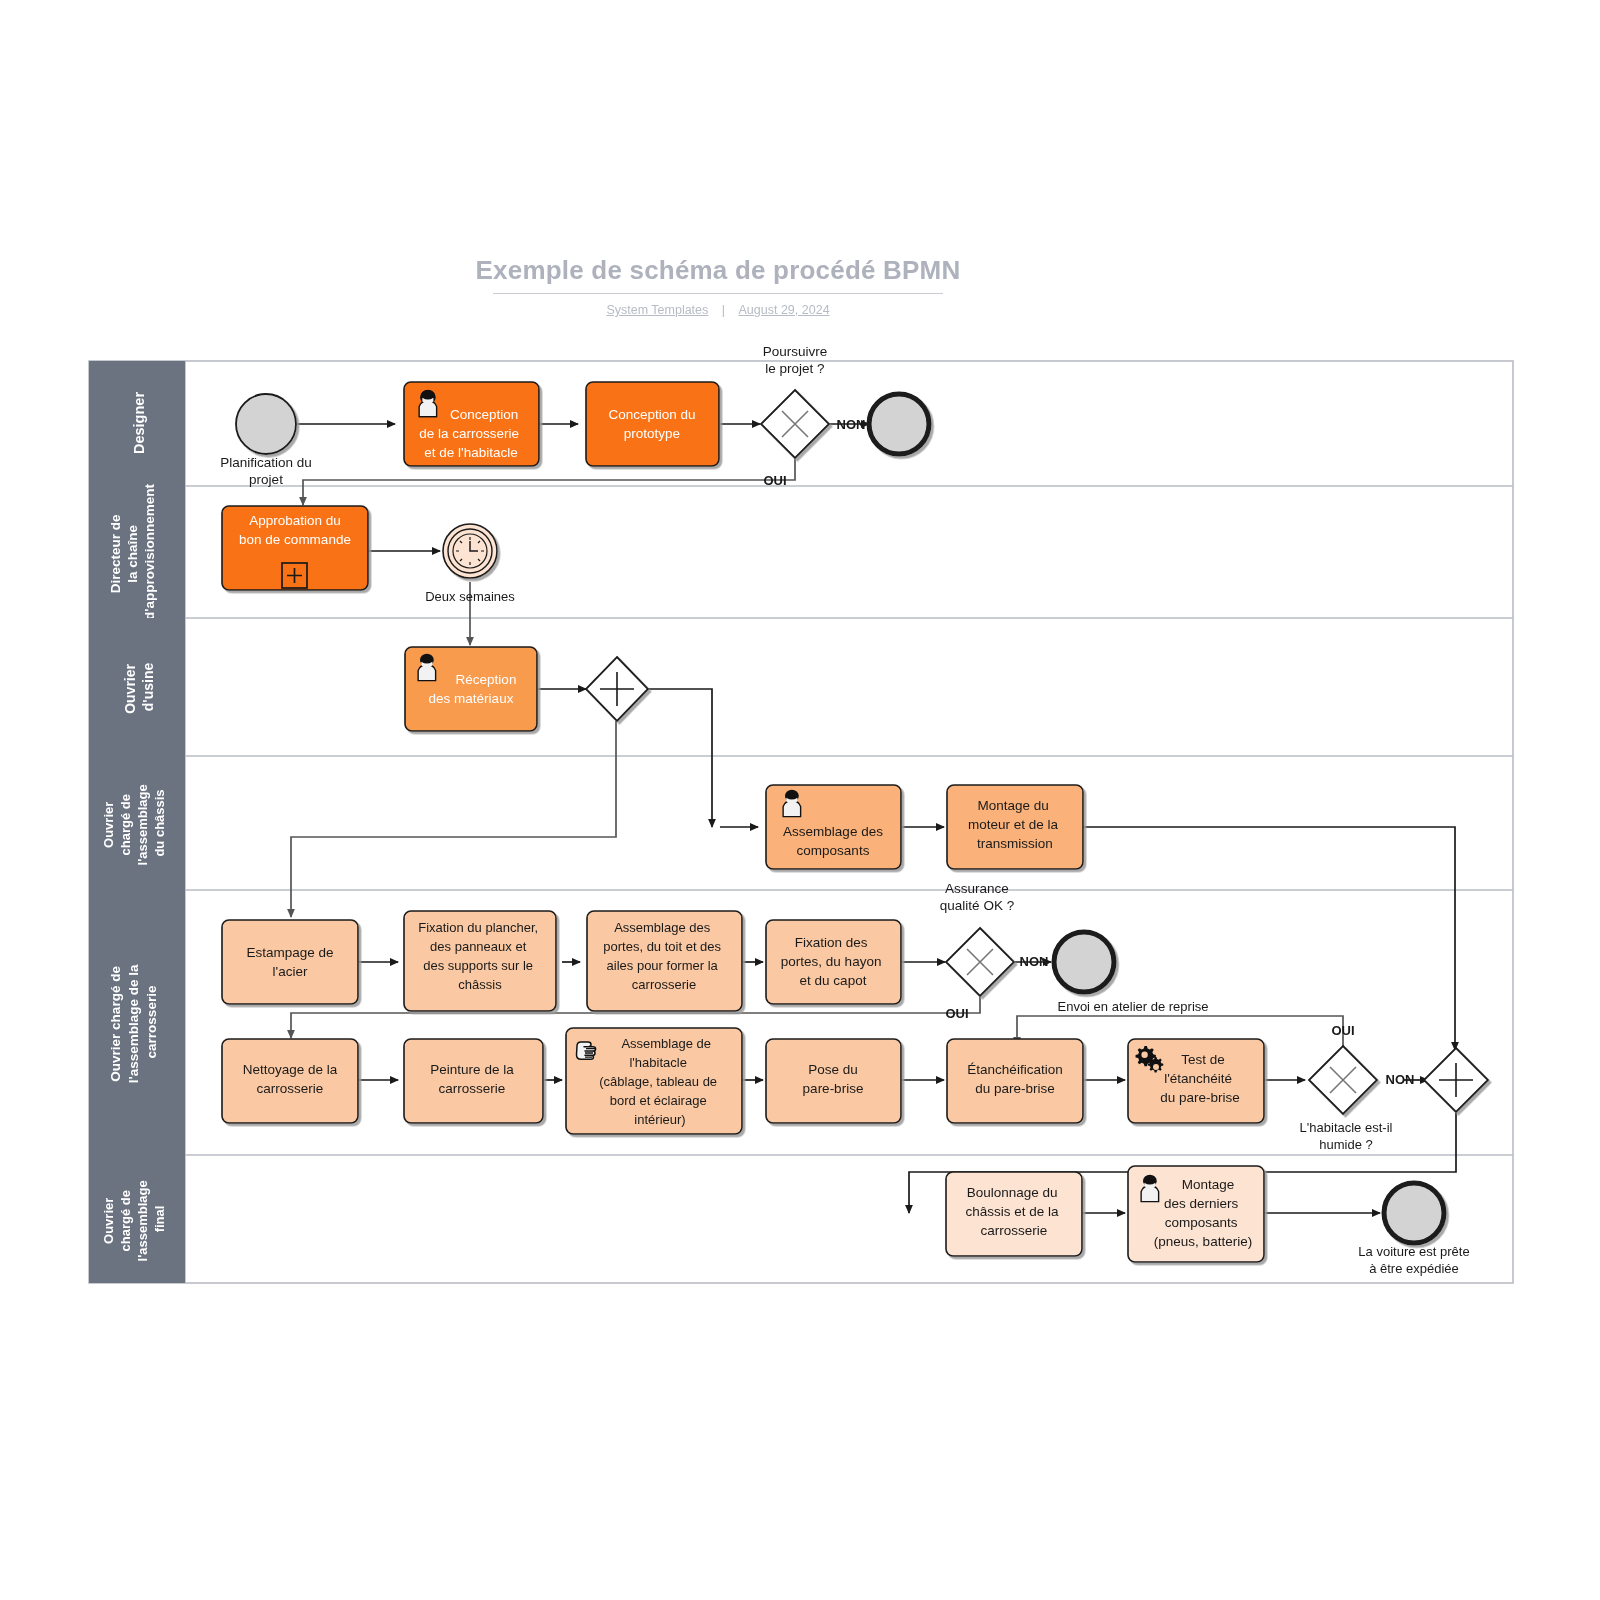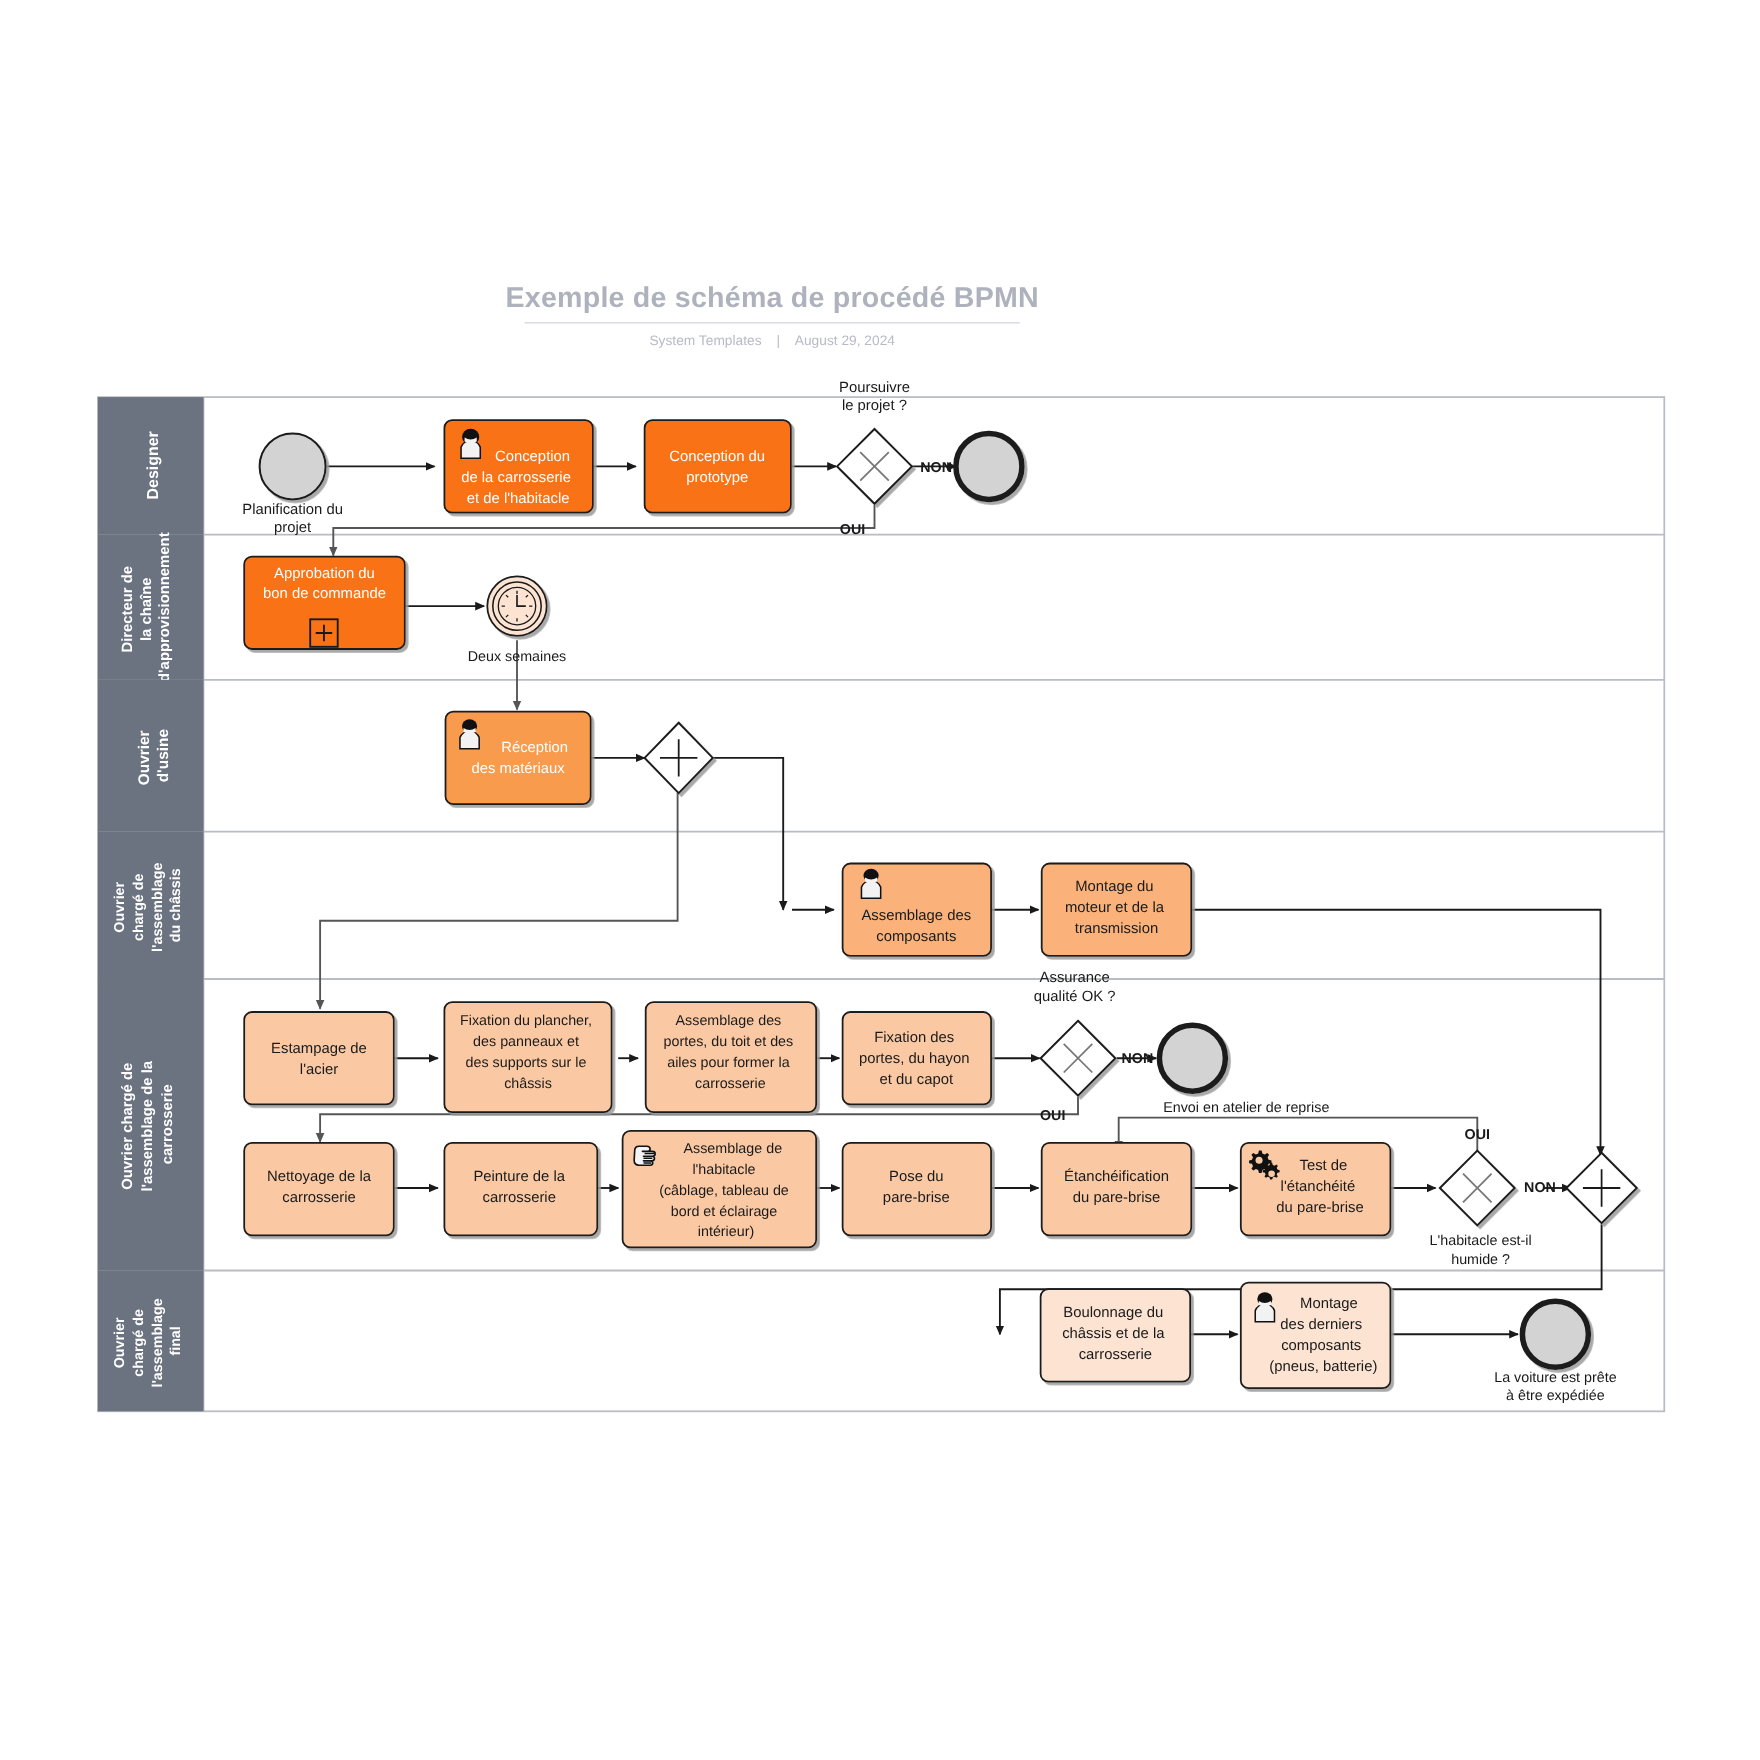--- a/index.html
+++ b/index.html
@@ -1,22 +1,22 @@
 <!DOCTYPE html>
 <html><head>
 <meta charset="utf-8">
 <style>
   html,body{margin:0;padding:0;background:#ffffff;}
   body{width:1600px;height:1600px;font-family:"Liberation Sans",sans-serif;overflow:hidden;}
   #stage{position:relative;width:1600px;height:1600px;}
-  .hdr{position:absolute;left:0;top:255px;width:1404px;text-align:center;}
+  .hdr{position:absolute;left:16px;top:255px;width:1404px;text-align:center;}
   .hdr-title{font-size:26px;font-weight:bold;color:#aeb2bd;letter-spacing:.2px;}
   .hdr-rule{width:450px;height:1px;background:#c9ccd4;margin:7px auto 0;}
   .hdr-sub{margin-top:9px;font-size:12.5px;color:#b7bbc5;}
-  .hdr-sub span{margin:0 5px;}
+  .hdr-sub span{margin:0 5px;text-decoration:underline;}
   svg{position:absolute;left:0;top:0;}
   text{font-family:"Liberation Sans",sans-serif;}
 </style>
 </head>
 <body>
 
 <div id="stage">
 
   <div class="hdr">
     <div class="hdr-title">Exemple de schéma de procédé BPMN</div>

